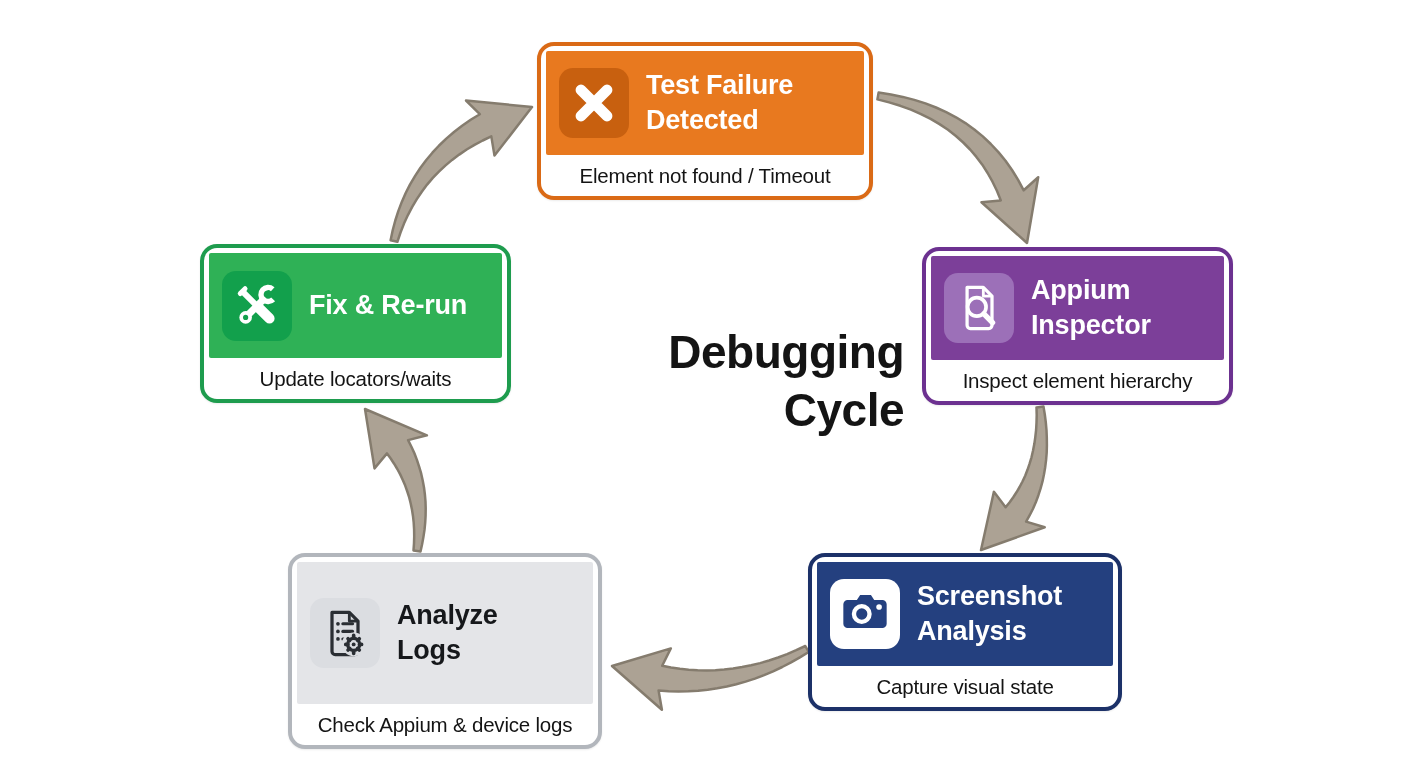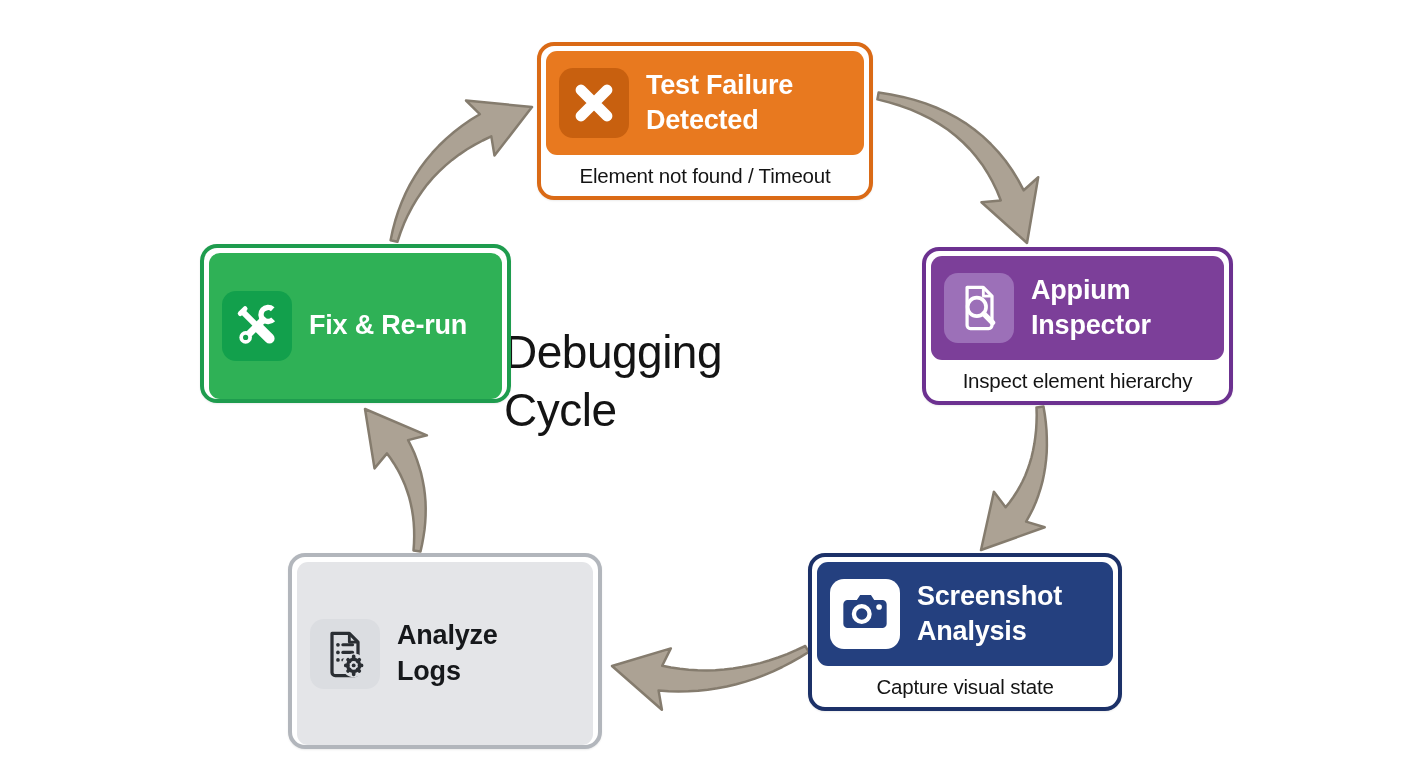--- a/index.html
+++ b/index.html
@@ -3,31 +3,31 @@
 <meta charset="utf-8">
 <style>
   html,body{margin:0;padding:0;background:#fff;}
   .canvas{
     position:relative;width:1408px;height:768px;overflow:hidden;background:#ffffff;
     font-family:"Liberation Sans", sans-serif;
   }
   #arrow-layer{position:absolute;left:0;top:0;z-index:1;pointer-events:none;}
   .center-title{
     position:absolute;left:504px;top:324px;width:400px;z-index:2;
-    text-align:left;font-size:46px;font-weight:400;color:#141414;
+    text-align:right;font-size:46px;font-weight:700;color:#141414;
     line-height:1.26;letter-spacing:-0.5px;white-space:pre-line;
   }
   .node{
     position:absolute;z-index:2;box-sizing:border-box;
     border:4px solid var(--border);border-radius:17px;background:#fff;
     display:flex;flex-direction:column;
     box-shadow:0 1px 2px rgba(0,0,0,0.08);
   }
   .node-header{
-    flex:1;margin:5px 5px 0 5px;border-radius:11px;background:var(--fill);
+    flex:1;margin:5px 5px 0 5px;border-radius:2px;background:var(--fill);
     display:flex;align-items:center;gap:17px;padding:0 12px 0 13px;
   }
   .icon-box{
     width:70px;height:70px;flex:0 0 70px;border-radius:14px;background:var(--iconbg);
     display:flex;align-items:center;justify-content:center;
   }
   .icon-box svg{width:52px;height:52px;display:block;}
   .node-title{
     font-size:27px;font-weight:700;color:var(--titlecolor);
     line-height:1.3;white-space:pre-line;letter-spacing:-0.2px;
@@ -119,34 +119,36 @@
           <g stroke-width="3.4" stroke-linecap="round">
             <path d="M32 26.2 v2 M32 40.8 v2 M24.7 34.5 h2 M37.3 34.5 h2
                      M26.8 29.3 l1.5 1.5 M35.7 38.2 l1.5 1.5 M37.2 29.3 l-1.5 1.5 M28.3 38.2 l-1.5 1.5"></path>
           </g>
           <circle cx="32" cy="34.5" r="1.8" fill="#2A2E33" stroke="none"></circle>
         </svg>
       </div>
       <div class="node-title">Analyze
 Logs</div>
     </div>
+    <div class="node-sub">Check Appium &amp; device logs</div>
   </div>
 
   <div class="node" id="node-4" style="--border: #1E9C4E; --fill: #2FB156; --iconbg: #12A04C; --titlecolor: #FFFFFF;">
     <div class="node-header">
       <div class="icon-box">
         <svg viewBox="0 0 48 48">
           <g stroke="#fff" fill="none">
             <path d="M8.5 12.5 L13 8" stroke-width="4.5" stroke-linecap="round"></path>
             <path d="M10.5 10.5 L25 25" stroke-width="5.5"></path>
             <path d="M25 25 L35.5 35.5" stroke-width="9.5" stroke-linecap="round"></path>
             <path d="M38.5 8.5 A6.5 6.5 0 1 0 38.9 17.8" stroke-width="5"></path>
             <path d="M29.5 18.5 L14 34" stroke-width="6.5" stroke-linecap="round"></path>
           </g>
           <circle cx="13.5" cy="34.5" r="5.8" fill="#fff"></circle>
           <circle cx="13.5" cy="34.5" r="2.4" fill="var(--iconbg)"></circle>
         </svg>
       </div>
       <div class="node-title">Fix &amp; Re-run</div>
     </div>
+    <div class="node-sub">Update locators/waits</div>
   </div>
 
 </div>
 
 </body></html>

